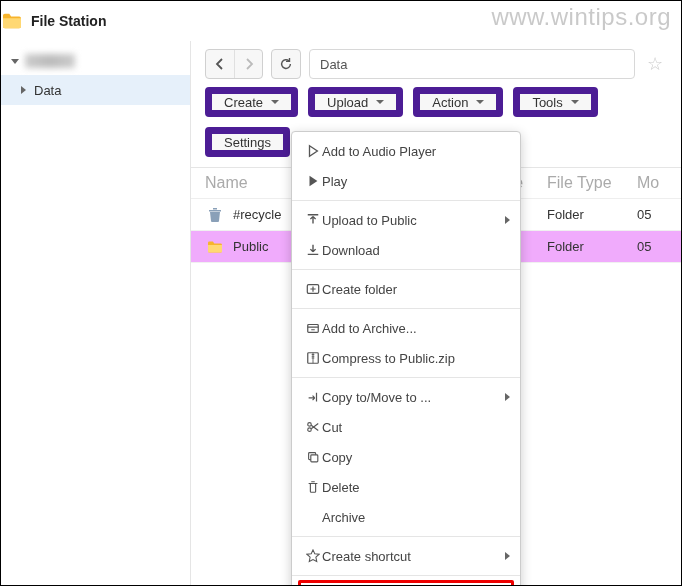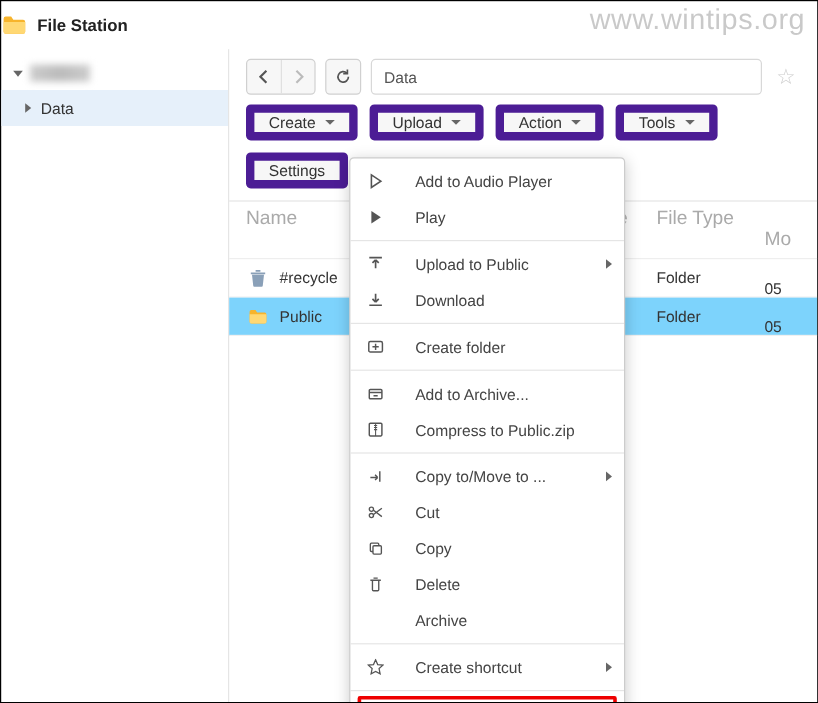--- a/index.html
+++ b/index.html
@@ -30,29 +30,29 @@
     .star { width: 24px; display:flex; align-items:center; justify-content:center; color:#ccc; font-size:18px; }
     
     .actions-row { display: flex; align-items: center; padding: 0 14px 10px; gap: 10px; flex-wrap: wrap; border-bottom: 1px solid #e5e5e5;}
     .btn { height: 30px; padding: 0 12px; border: 7px solid #4c1d95; border-radius: 4px; background: #f7f7f7; display: flex; align-items: center; cursor: pointer; color: #333; gap: 4px;}
     .btn .caret-d { width: 0; height: 0; border-top: 4px solid #666; border-left: 4px solid transparent; border-right: 4px solid transparent; margin-left:4px;}
     
     .table-head { display: flex; padding: 6px 14px; color: #aaa; font-size: 16px; border-bottom: 1px solid #eee; }
     .col-name { flex: 1; }
     .col-size { width: 55px; }
     .col-type { width: 90px; }
-    .col-mod { width: 30px; overflow:hidden;margin-top:17px;}
+    .col-mod { width: 30px; overflow:hidden;}
     
     .row { display: flex; align-items: center; height: 32px; padding: 0 14px; border-bottom: 1px solid #f0f0f0; cursor: pointer; }
-    .row.selected { background: #7dd3fc; }
+    .row.selected { background: #f0abfc; }
     .row-icon { width: 20px; height: 20px; margin-right: 8px; display:flex; align-items:center; justify-content:center;}
     .row .col-name { display: flex; align-items: center; }
     
     .ctx-menu { position: absolute; left: 290px; top: 130px; width: 230px; background: #fff; border: 1px solid #ccc; border-radius: 4px; box-shadow: 0 3px 12px rgba(0,0,0,0.2); padding: 4px 0; z-index:500;}
-    .ctx-item { display: flex; align-items: center; height: 30px; padding: 0 12px; cursor: pointer; color: #444; gap: 24px; position:relative;}
+    .ctx-item { display: flex; align-items: center; height: 30px; padding: 0 12px; cursor: pointer; color: #444; gap: 0; position:relative;}
     .ctx-icon { width: 18px; height: 18px; display:flex; align-items:center; justify-content:center; flex-shrink:0;}
     .ctx-sep { height: 1px; background: #e5e5e5; margin: 4px 0; }
     .ctx-item .sub { position:absolute; right:10px; width:0; height:0; border-left:5px solid #666; border-top:4px solid transparent; border-bottom:4px solid transparent;}
     .highlight-box { border: 3px solid #e00; margin: 2px 6px; border-radius:2px;}
     .highlight-box .ctx-item { height: 30px; }
     
     svg { display:block; }
   </style>
 </head>
 <body>

